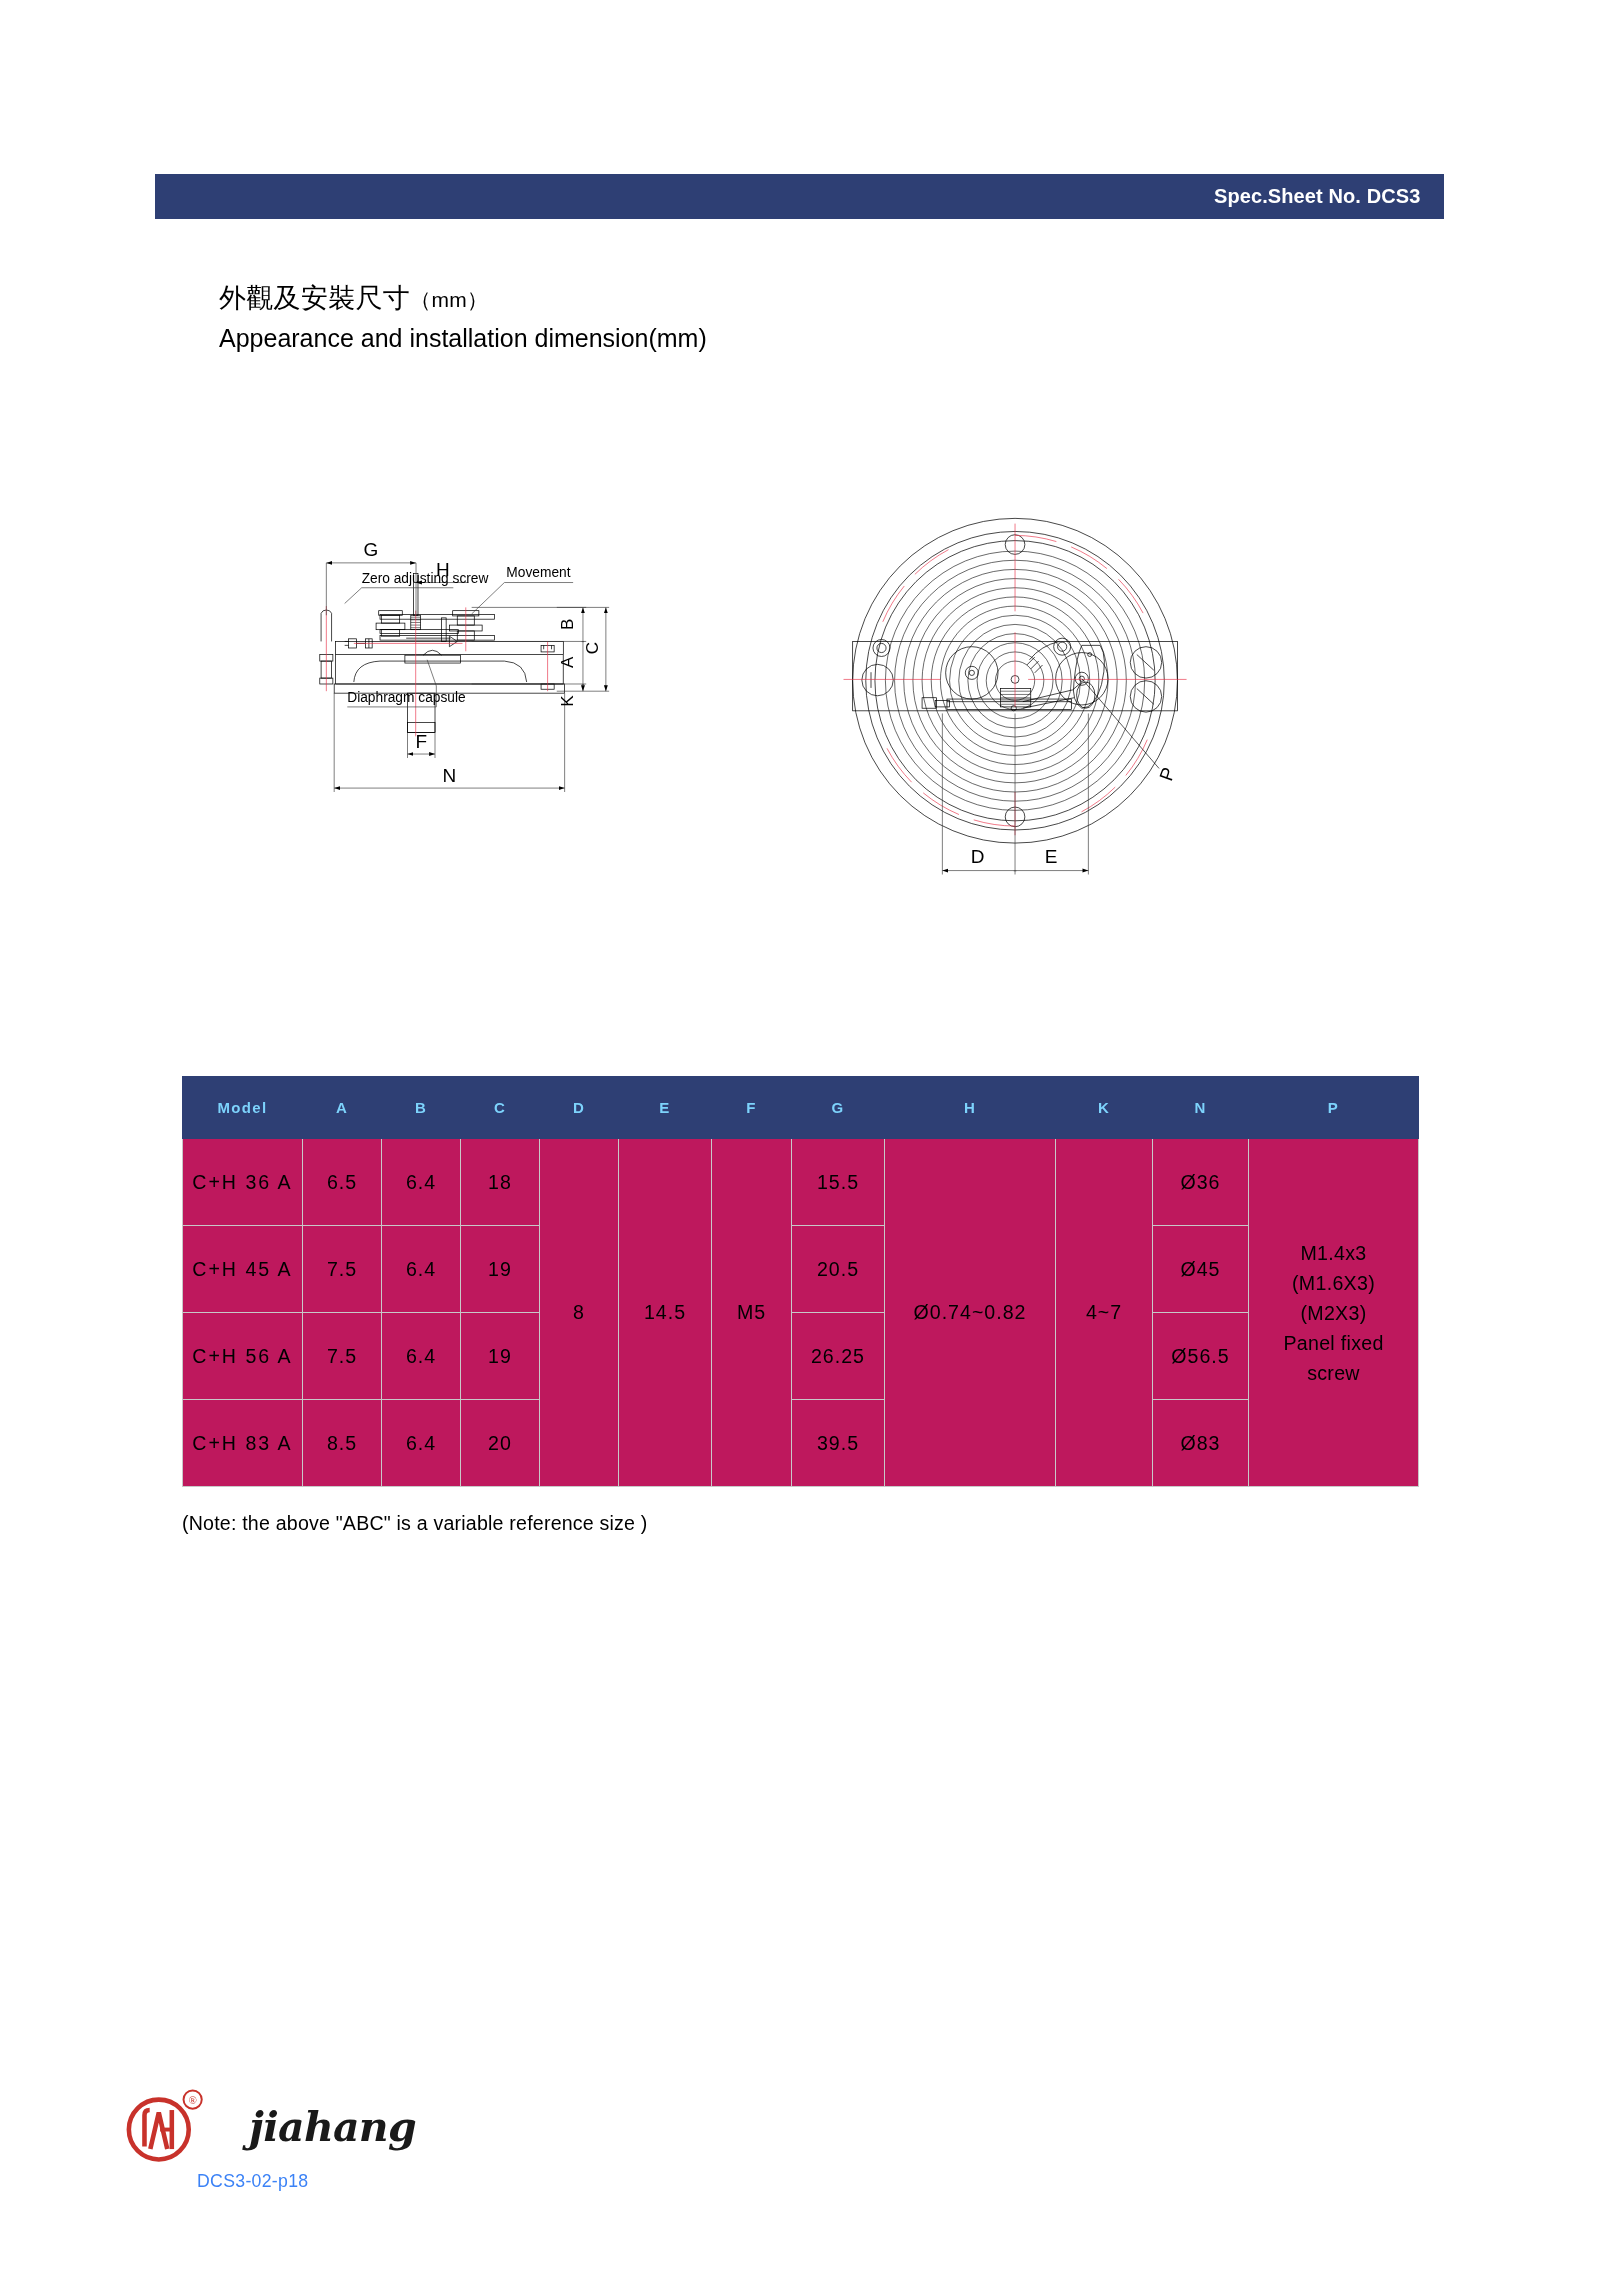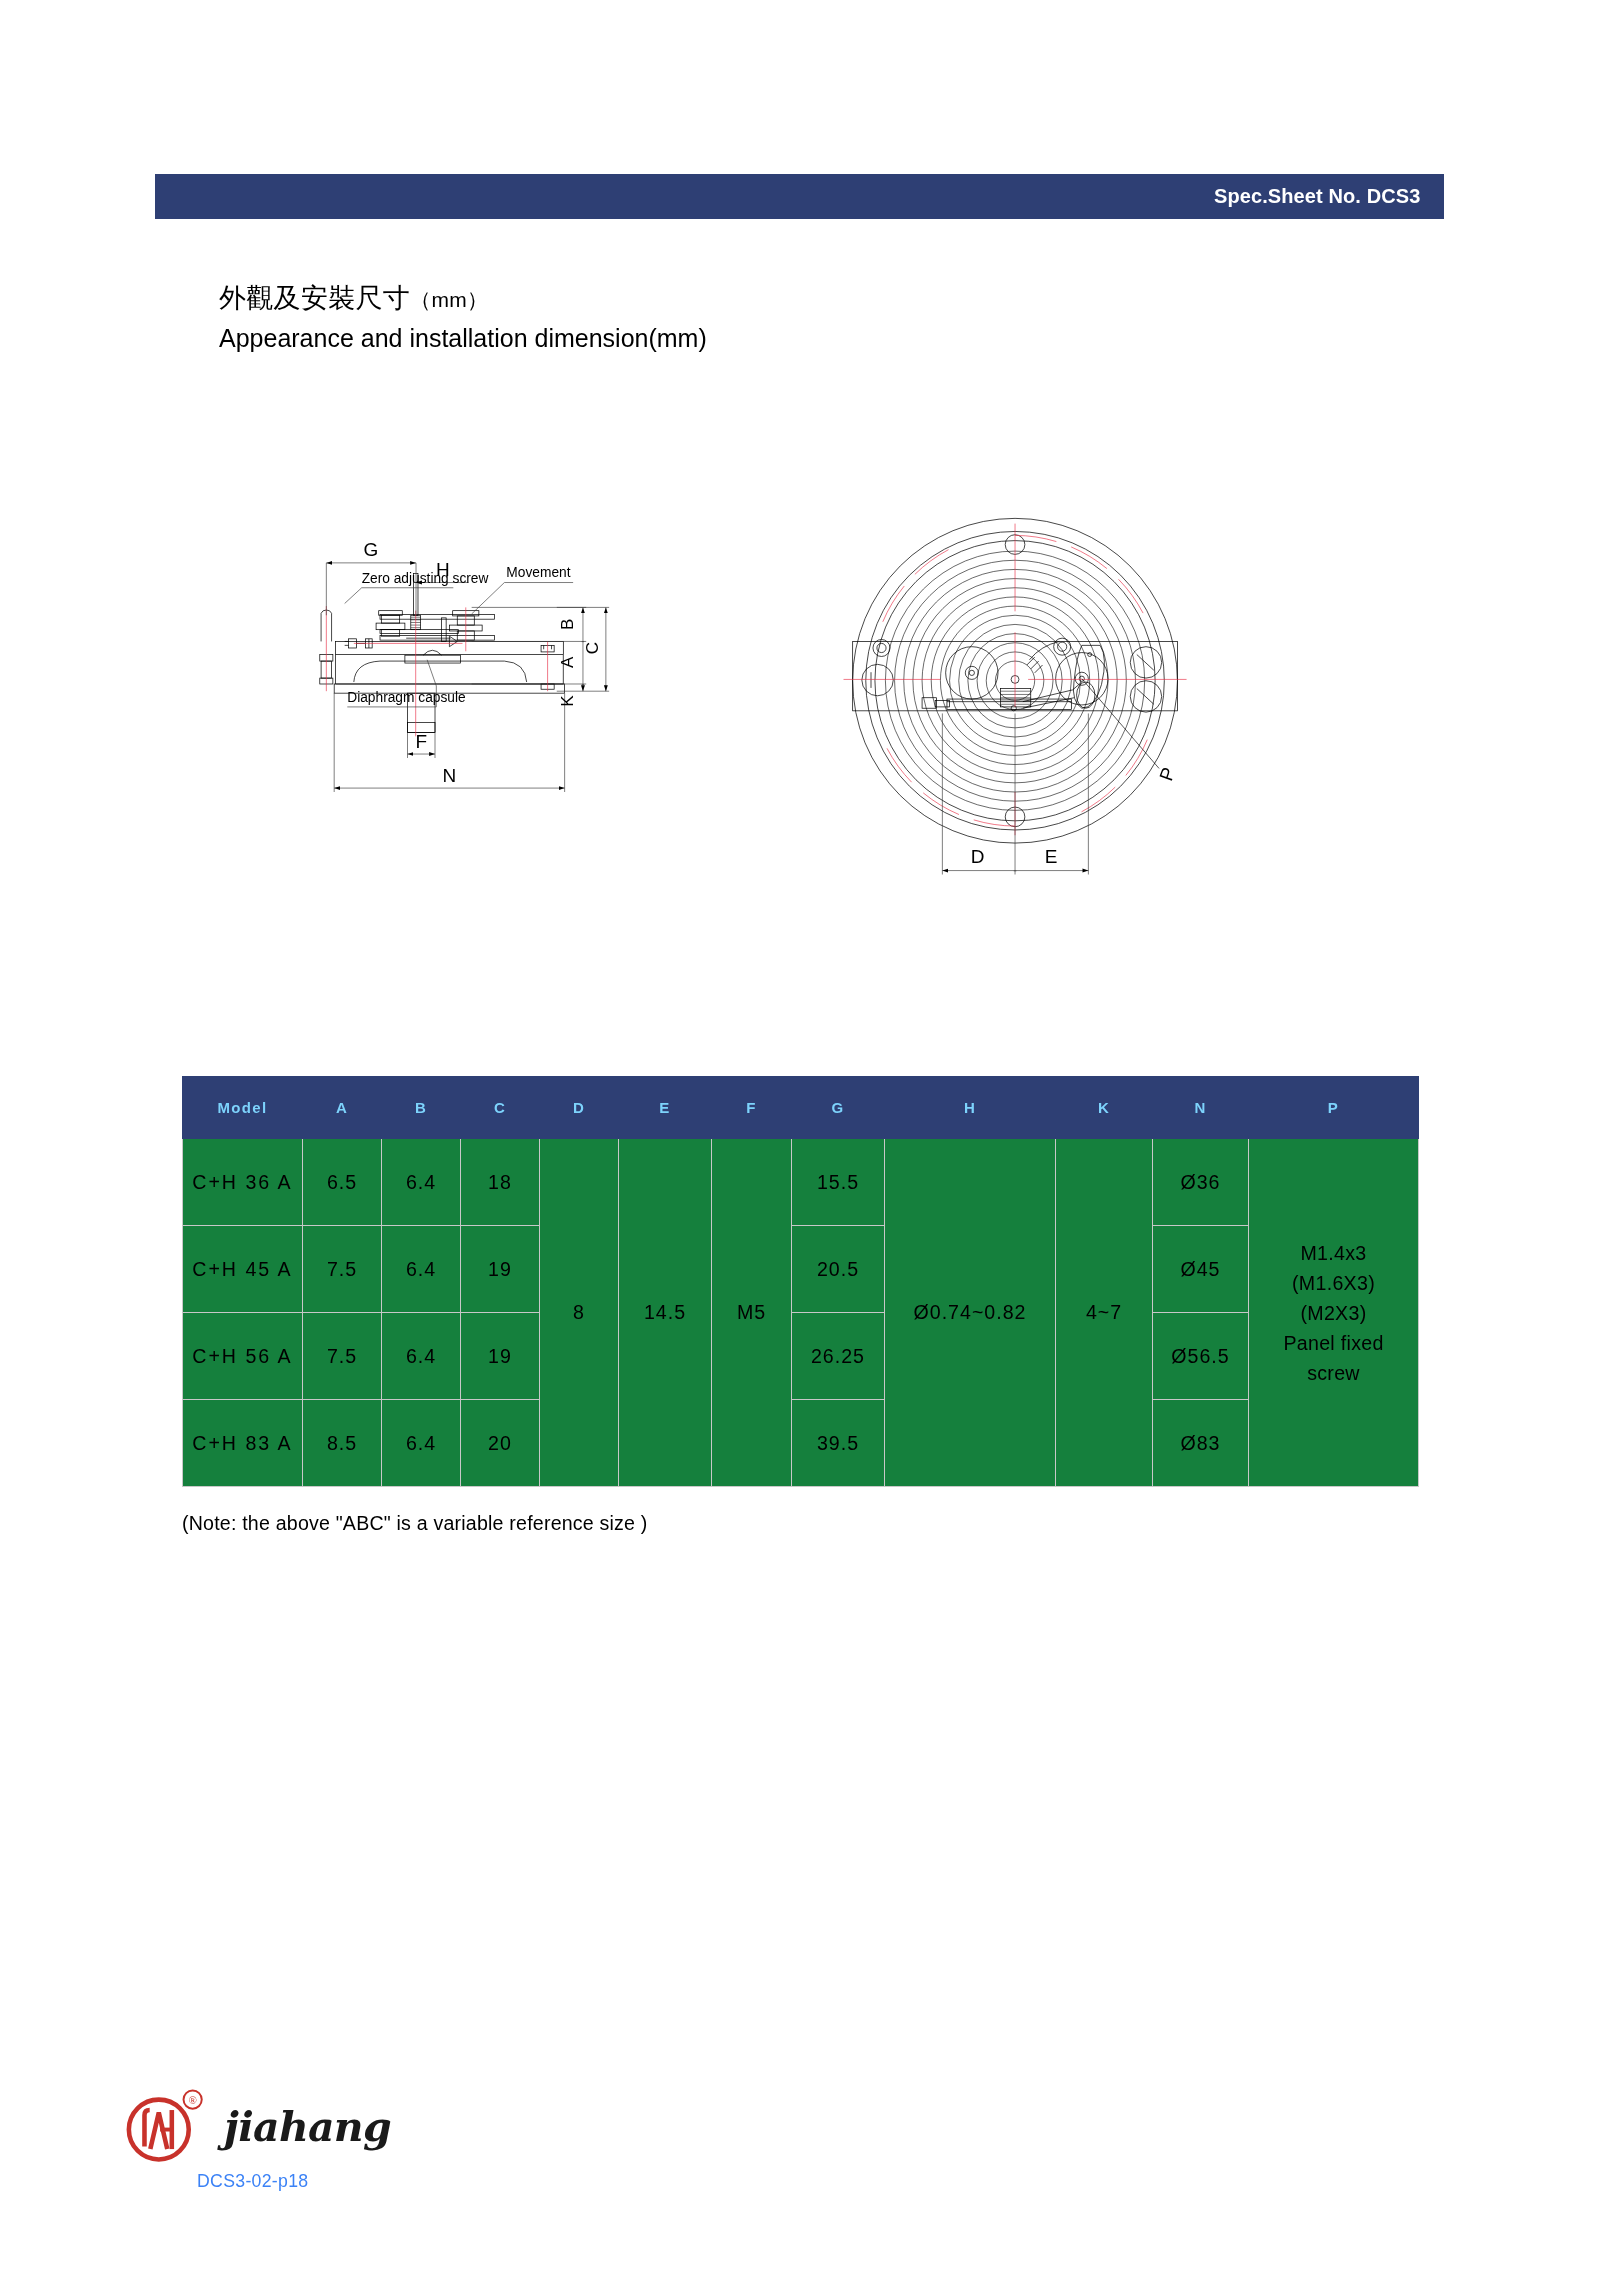--- a/index.html
+++ b/index.html
@@ -95,21 +95,21 @@
     vertical-align: middle;
   }
   table#spec-table td {
     font-size: 19.6px;
     height: 84px;
     border: 0.7px solid #c8c8c8;
     text-align: center;
     vertical-align: middle;
     letter-spacing: 1px;
     color: #000;
-    background: #15803d;
+    background: #be185d;
   }
   table#spec-table td.model-cell { letter-spacing: 2px; }
   table#spec-table td.p-cell {
     line-height: 30px;
     letter-spacing: 0.3px;
   }
 
   
   col.c-model { width: 120px; }
   col.c-a     { width: 79px; }
@@ -149,20 +149,21 @@
   }
   #footer .brand-name {
     font-family: "DejaVu Serif", serif;
     font-style: italic;
     font-weight: bold;
     font-size: 41px;
     color: #1a1a1a;
     letter-spacing: -0.7px;
     line-height: 1;
     margin-top: 5.2px;
+    margin-left: 25px;
   }
   #footer .doc-code {
     font-size: 17.7px;
     color: #3b82f6;
     margin-left: 76px;
     margin-top: 5.2px;
     letter-spacing: 0.3px;
   }
 </style>
 </head>

